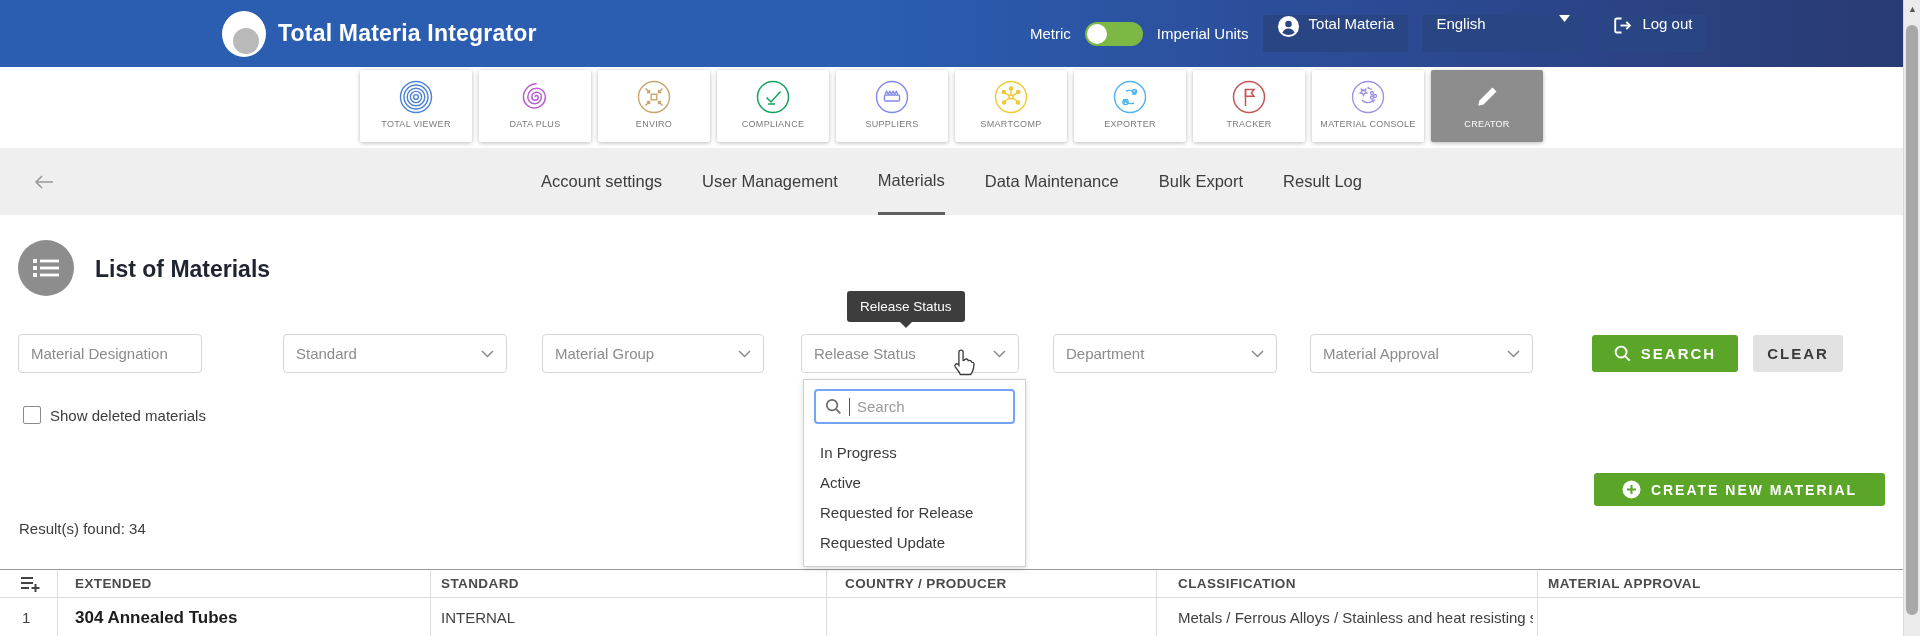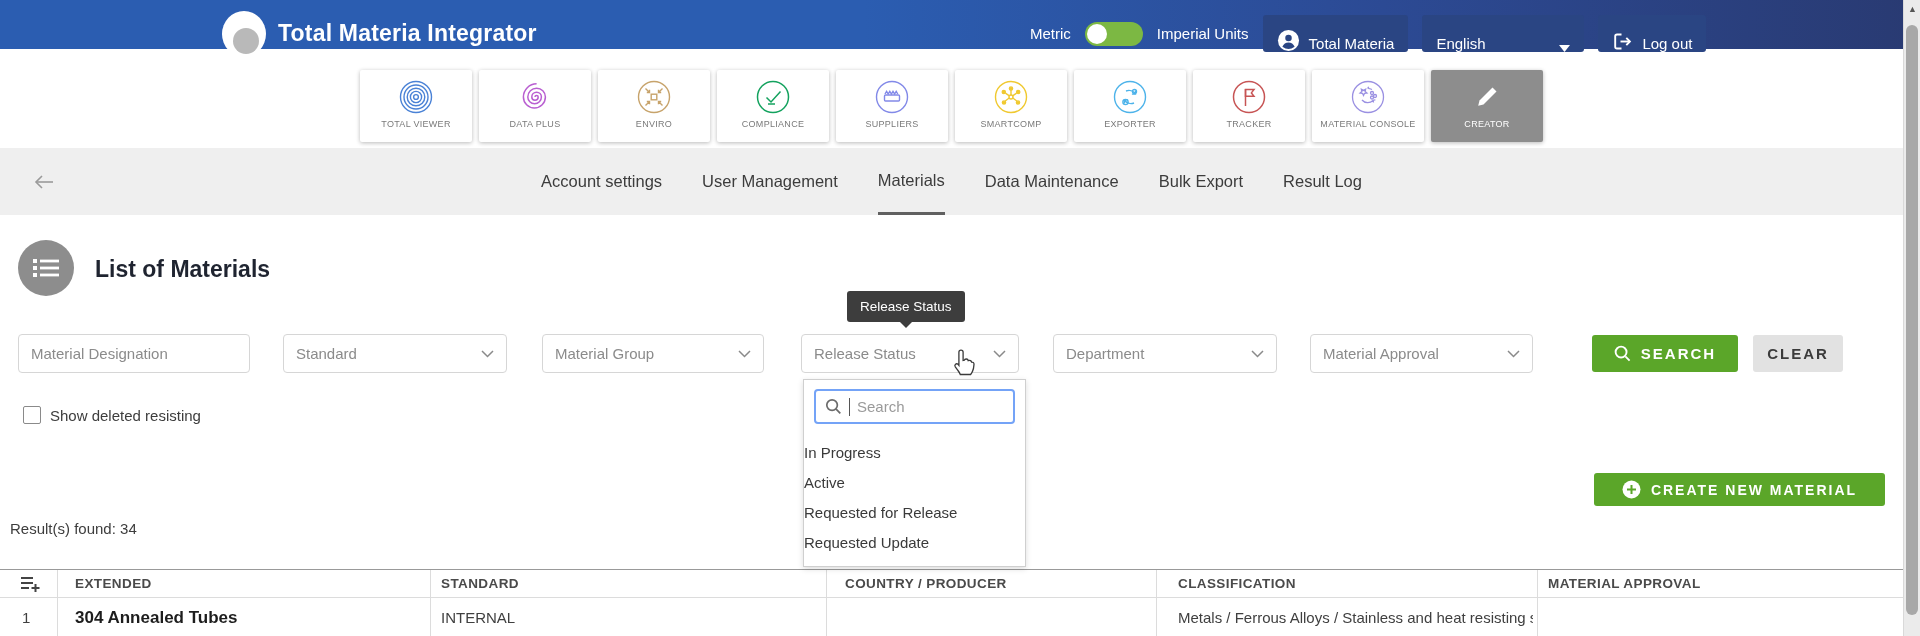--- a/index.html
+++ b/index.html
@@ -1,28 +1,28 @@
 <!DOCTYPE html>
 <html><head>
 <meta charset="utf-8">
 <style>
   html,body{margin:0;padding:0;background:#fff;}
   .stage{position:relative;width:1920px;height:636px;overflow:hidden;background:#fff;
          font-family:"Liberation Sans",sans-serif;color:#333;}
   
-  .topbar{position:absolute;left:0;top:0;width:100%;height:49px;
+  .topbar{position:absolute;left:0;top:0;width:100%;height:67px;
           background:linear-gradient(90deg,#2b5db1 0%,#2b5db1 45%,#2c4a94 72%,#293a72 100%);}
   .logo{position:absolute;left:222px;top:11px;width:44px;height:46px;background:#fff;border-radius:50%;}
   .logo .inner{position:absolute;left:11px;top:17px;width:26px;height:26px;background:#b9b9b9;border-radius:50%;}
   .topbar-title{position:absolute;left:278px;top:0;height:67px;line-height:67px;color:#fff;
                 font-size:23px;font-weight:600;letter-spacing:.2px;}
   .topbar-right{position:absolute;left:1030px;top:0;height:67px;display:flex;align-items:center;gap:14px;color:#fff;font-size:15px;}
   .toggle{width:58px;height:24px;border-radius:13px;position:relative;}
   .toggle .knob{position:absolute;left:2px;top:2px;width:20px;height:20px;border-radius:50%;background:#fff;}
-  .tb-btn{height:37px;display:flex;align-items:flex-end;gap:9px;background:#2a4583;border-radius:3px;
+  .tb-btn{height:37px;display:flex;align-items:flex-start;gap:9px;background:#2a4583;border-radius:3px;
           padding:0 14px;color:#fff;font-size:15px;cursor:default;}
   .lang-btn{width:134px;justify-content:space-between;}
   
   .apps{position:absolute;left:0;top:70px;width:1903px;display:flex;justify-content:center;gap:7px;}
   .app{width:112px;height:72px;background:#fff;border-radius:2px;box-shadow:0 1px 4px rgba(0,0,0,.28);
        display:flex;flex-direction:column;align-items:center;}
   .app .ic{margin-top:8px;height:38px;display:flex;align-items:center;justify-content:center;}
   .app .lb{margin-top:3px;font-size:9px;letter-spacing:.3px;color:#7a7a7a;white-space:nowrap;}
   .app.active{background:#8d8d8d;}
   .app.active .lb{color:#fff;}
@@ -51,26 +51,26 @@
            font-size:13.5px;padding:0 13px;border-radius:3px;}
   .tooltip:after{content:"";position:absolute;left:50%;margin-left:-6px;top:31px;
                  border:6px solid transparent;border-top-color:#3d3d3d;border-bottom-width:0;}
   
   .panel{position:absolute;left:803px;top:379px;width:223px;height:188px;background:#fff;
          border:1px solid #cfcfcf;box-shadow:0 2px 6px rgba(0,0,0,.14);box-sizing:border-box;z-index:5;}
   .panel-search{position:absolute;left:10px;top:9px;width:201px;height:35px;box-sizing:border-box;
                 border:2px solid #74a3f7;border-radius:4px;display:flex;align-items:center;padding:0 9px;gap:7px;}
   .panel-search .ph{color:#9a9a9a;font-size:15px;}
   .caret-line{width:1px;height:18px;background:#555;}
-  .opt{position:absolute;left:0;width:100%;height:30px;line-height:30px;
+  .opt{position:absolute;left:0;width:100%;height:30px;line-height:30px;padding-left:16px;
        box-sizing:border-box;font-size:15px;color:#3a3a3a;cursor:pointer;}
   
   .chkrow{position:absolute;left:23px;top:406px;display:flex;align-items:center;gap:9px;font-size:15px;color:#3d3d3d;}
   .chk{width:16px;height:16px;border:1px solid #8a8a8a;border-radius:2px;background:#fff;}
-  .results{position:absolute;left:10px;top:520px;font-size:15px;color:#3d3d3d;}
+  .results{position:absolute;left:19px;top:520px;font-size:15px;color:#3d3d3d;}
   
   .t-top{position:absolute;left:0;top:569px;width:1903px;height:1px;background:#999;}
   .t-head{position:absolute;left:0;top:570px;width:1903px;height:28px;border-bottom:1px solid #dcdcdc;box-sizing:border-box;}
   .t-head .col{position:absolute;top:0;height:28px;line-height:28px;font-size:13.5px;font-weight:700;
                letter-spacing:.4px;color:#4a4a4a;}
   .t-row{position:absolute;left:0;top:598px;width:1903px;height:40px;}
   .t-row .cell{position:absolute;top:0;height:40px;line-height:40px;font-size:15px;color:#3f3f3f;}
   .vline{position:absolute;top:570px;width:1px;height:66px;background:#dcdcdc;}
   
   .sbar{position:absolute;right:0;top:0;width:17px;height:636px;background:#ebebeb;border-left:1px solid #d9d9d9;box-sizing:border-box;}
@@ -264,21 +264,21 @@
           <rect x="22" y="19.6" width="19" height="2.8"></rect>
           <rect x="15" y="26" width="4" height="4"></rect>
           <rect x="22" y="26.6" width="19" height="2.8"></rect>
           <rect x="15" y="33" width="4" height="4"></rect>
           <rect x="22" y="33.6" width="19" height="2.8"></rect>
         </g>
       </svg>
   </div>
   <div class="page-title">List of Materials</div>
 
-  <input class="fld" style="left: 18px; width: 232px;" placeholder="Material Designation">
+  <input class="fld" style="left: 18px; width: 184px;" placeholder="Material Designation">
   <div class="fld dd" style="left:283px;width:224px;">
     <span>Standard</span>
     <svg width="13" height="8" viewBox="0 0 13 8" fill="none" stroke="#8a8a8a" stroke-width="1.5">
         <path d="M1 1l5.5 5.5L12 1"></path>
       </svg>
   </div>
   <div class="fld dd" style="left:542px;width:222px;">
     <span>Material Group</span>
     <svg width="13" height="8" viewBox="0 0 13 8" fill="none" stroke="#8a8a8a" stroke-width="1.5">
         <path d="M1 1l5.5 5.5L12 1"></path>
@@ -325,21 +325,21 @@
       <span class="ph">Search</span>
     </div>
     <div class="opt" style="top:58px;">In Progress</div>
     <div class="opt" style="top:88px;">Active</div>
     <div class="opt" style="top:118px;">Requested for Release</div>
     <div class="opt" style="top:148px;">Requested Update</div>
   </div>
 
   <div class="chkrow">
     <div class="chk"></div>
-    <span>Show deleted resisting</span>
+    <span>Show deleted materials</span>
   </div>
 
   <div class="results">Result(s) found: 34</div>
   <button class="btn green" style="left:1594px;top:473px;width:291px;height:33px;background:#5ba629;font-size:14px;">
     <svg width="19" height="19" viewBox="0 0 19 19">
         <circle cx="9.5" cy="9.5" r="9" fill="#fff"></circle>
         <path d="M9.5 5v9M5 9.5h9" stroke="#5ba629" stroke-width="2"></path>
       </svg>
     <span>CREATE NEW MATERIAL</span>
   </button>

